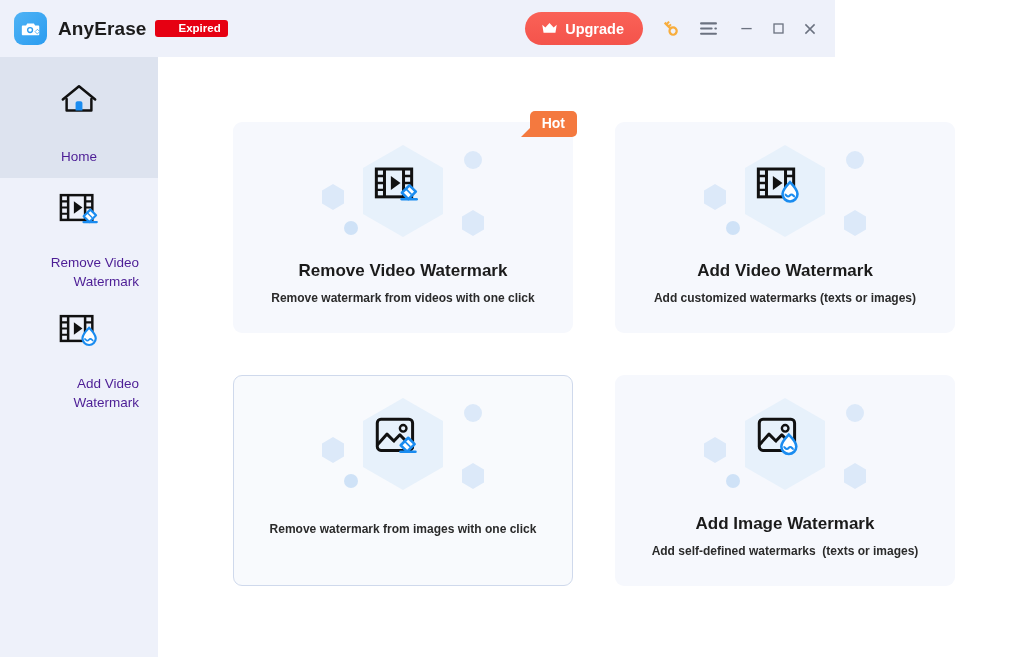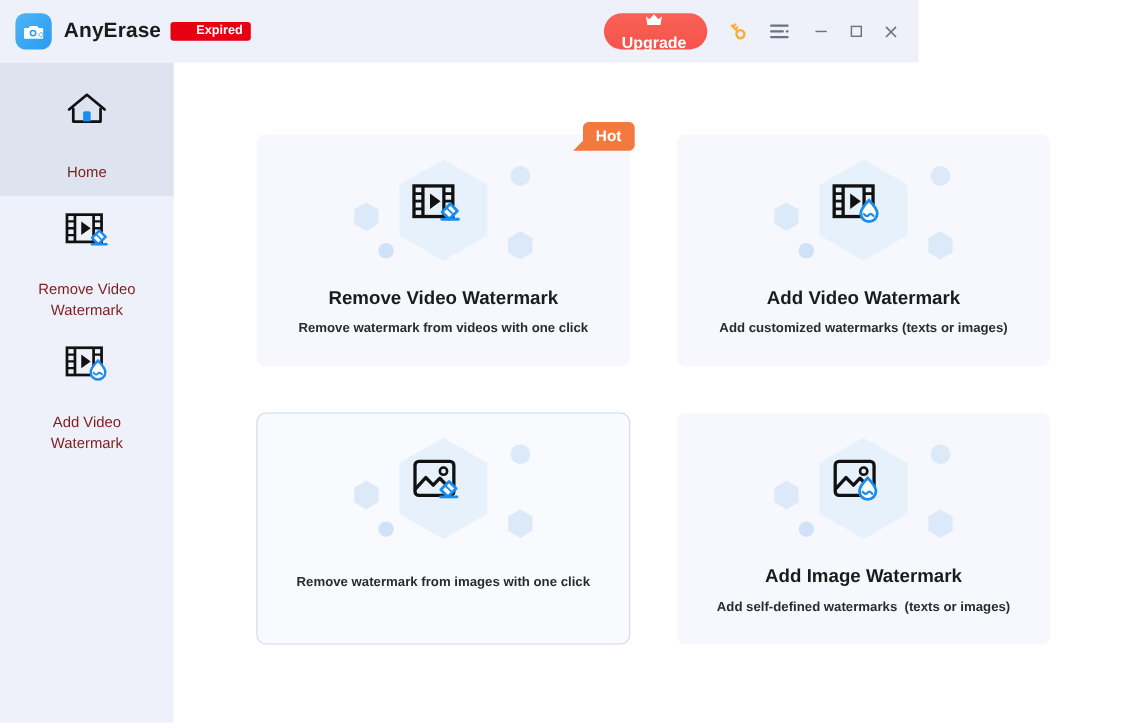--- a/index.html
+++ b/index.html
@@ -47,21 +47,21 @@
     margin-right: 10px; gap: 0px;
   }
   #upgrade-button {
     display: flex; align-items: center; gap: 7px;
     background: linear-gradient(180deg, #fa6257 0%, #f4534b 100%);
     color: #ffffff; border: none;
     border-radius: 19px;
     height: 33px; padding: 0 19px 0 16px;
     font-size: 14.5px; font-weight: bold;
     font-family: "Liberation Sans", sans-serif;
-    cursor: pointer; white-space: nowrap; flex-direction: column;
+    cursor: pointer; white-space: nowrap;
   }
   .tb-icon {
     width: 30px; height: 30px;
     display: flex; align-items: center; justify-content: center;
     cursor: pointer; flex: 0 0 auto;
   }
   #key-icon-btn { margin-left: 12px; }
   #menu-icon-btn { margin-left: 8px; }
   #win-min { margin-left: 8px; }
   #win-max { margin-left: 2px; }
@@ -80,22 +80,22 @@
     cursor: pointer;
     padding: 14px 6px 12px 6px;
   }
   .nav-item.active { background: #dde3ef; }
   #nav-home { height: 121px; padding-top: 22px; }
   #nav-remove-video { height: 121px; }
   #nav-add-video { height: 121px; }
   .nav-icon { height: 46px; display:flex; align-items:center; justify-content:center; }
   .nav-label {
     margin-top: 26px;
-    font-size: 13.5px; color: #7f1d1d;
-    text-align: center; line-height: 1.35;
+    font-size: 13.5px; color: #4c1d95;
+    text-align: right; line-height: 1.35;
     max-width: 120px;
   }
 
   
   #content {
     position: absolute; left: 158px; top: 57px;
     width: 863px; height: 600px;
     background: #ffffff;
   }
   #card-grid {

